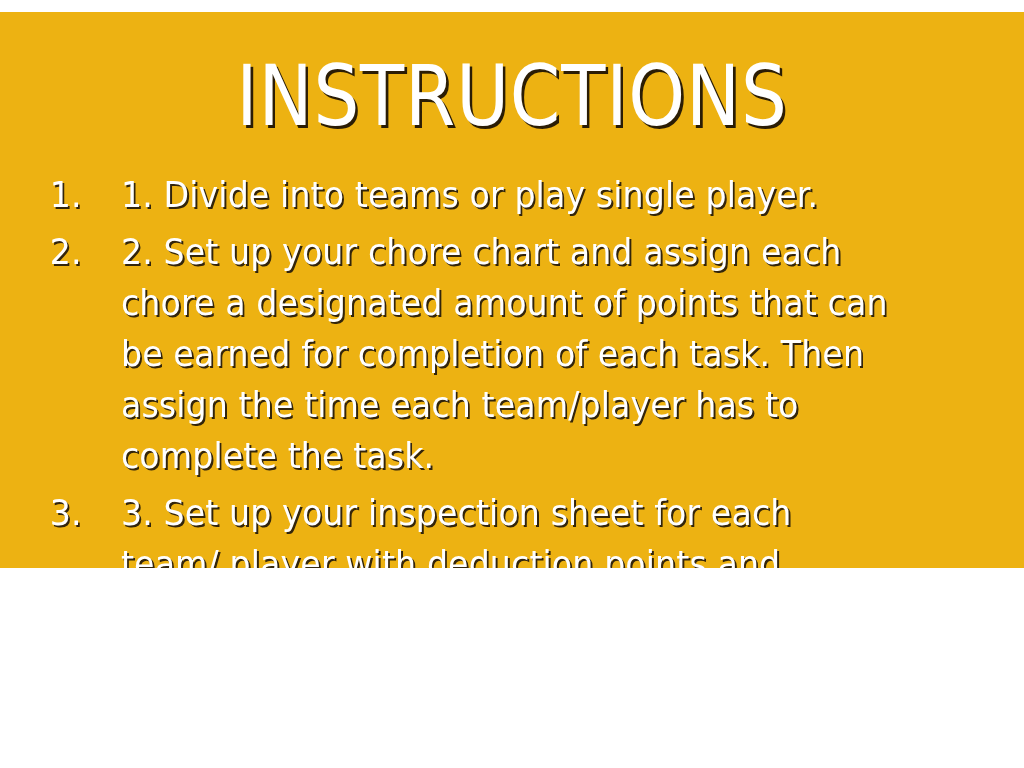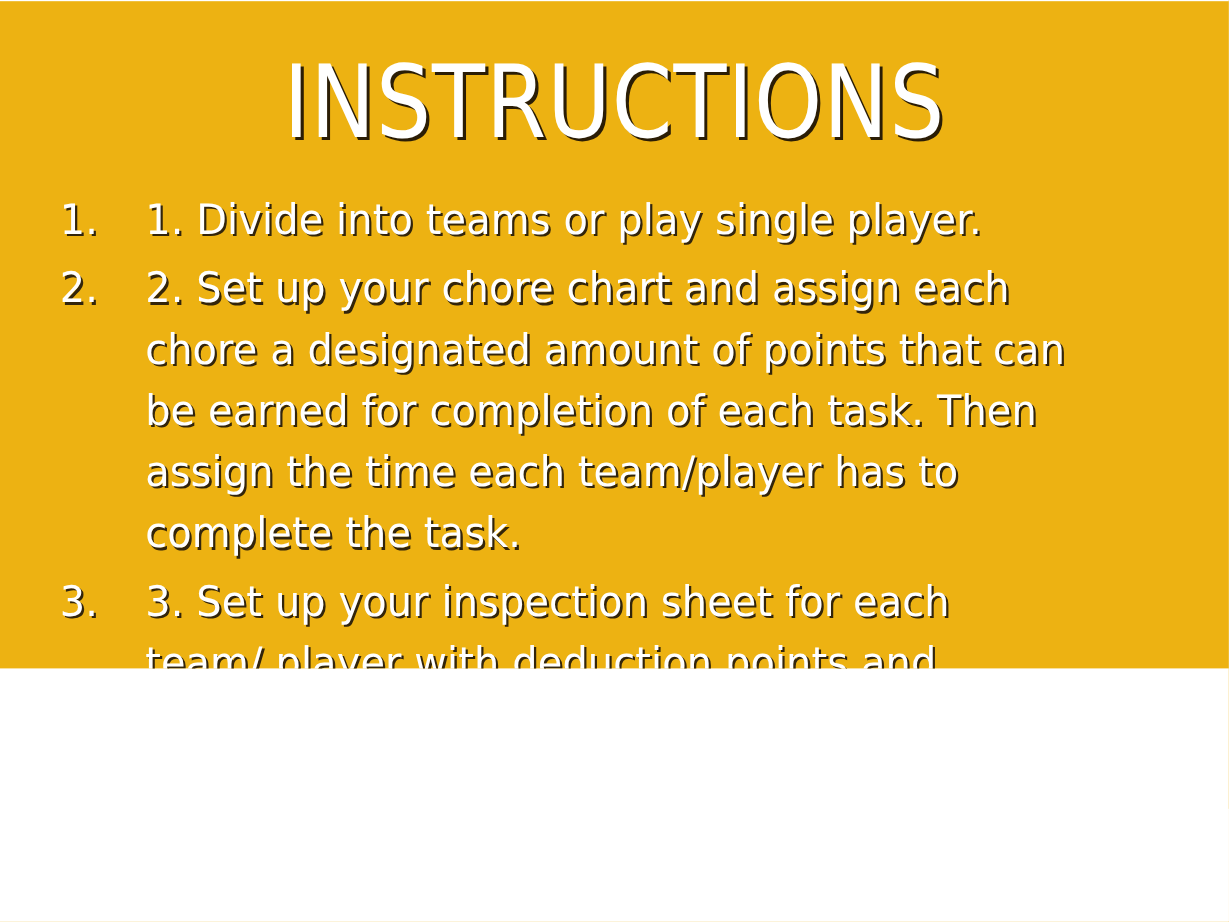--- a/index.html
+++ b/index.html
@@ -13,21 +13,21 @@
     height: 768px;
     background: #ffffff;
     font-family: "DejaVu Sans", sans-serif;
     overflow: hidden;
   }
 
   
   #slide {
     position: absolute;
     left: 0;
-    top: 1px;
+    top: 12px;
     width: 1024px;
     height: 556px;
     background: #edb212;
     overflow: hidden;
   }
 
   
   #slide-title {
     position: absolute;
     left: 0;

